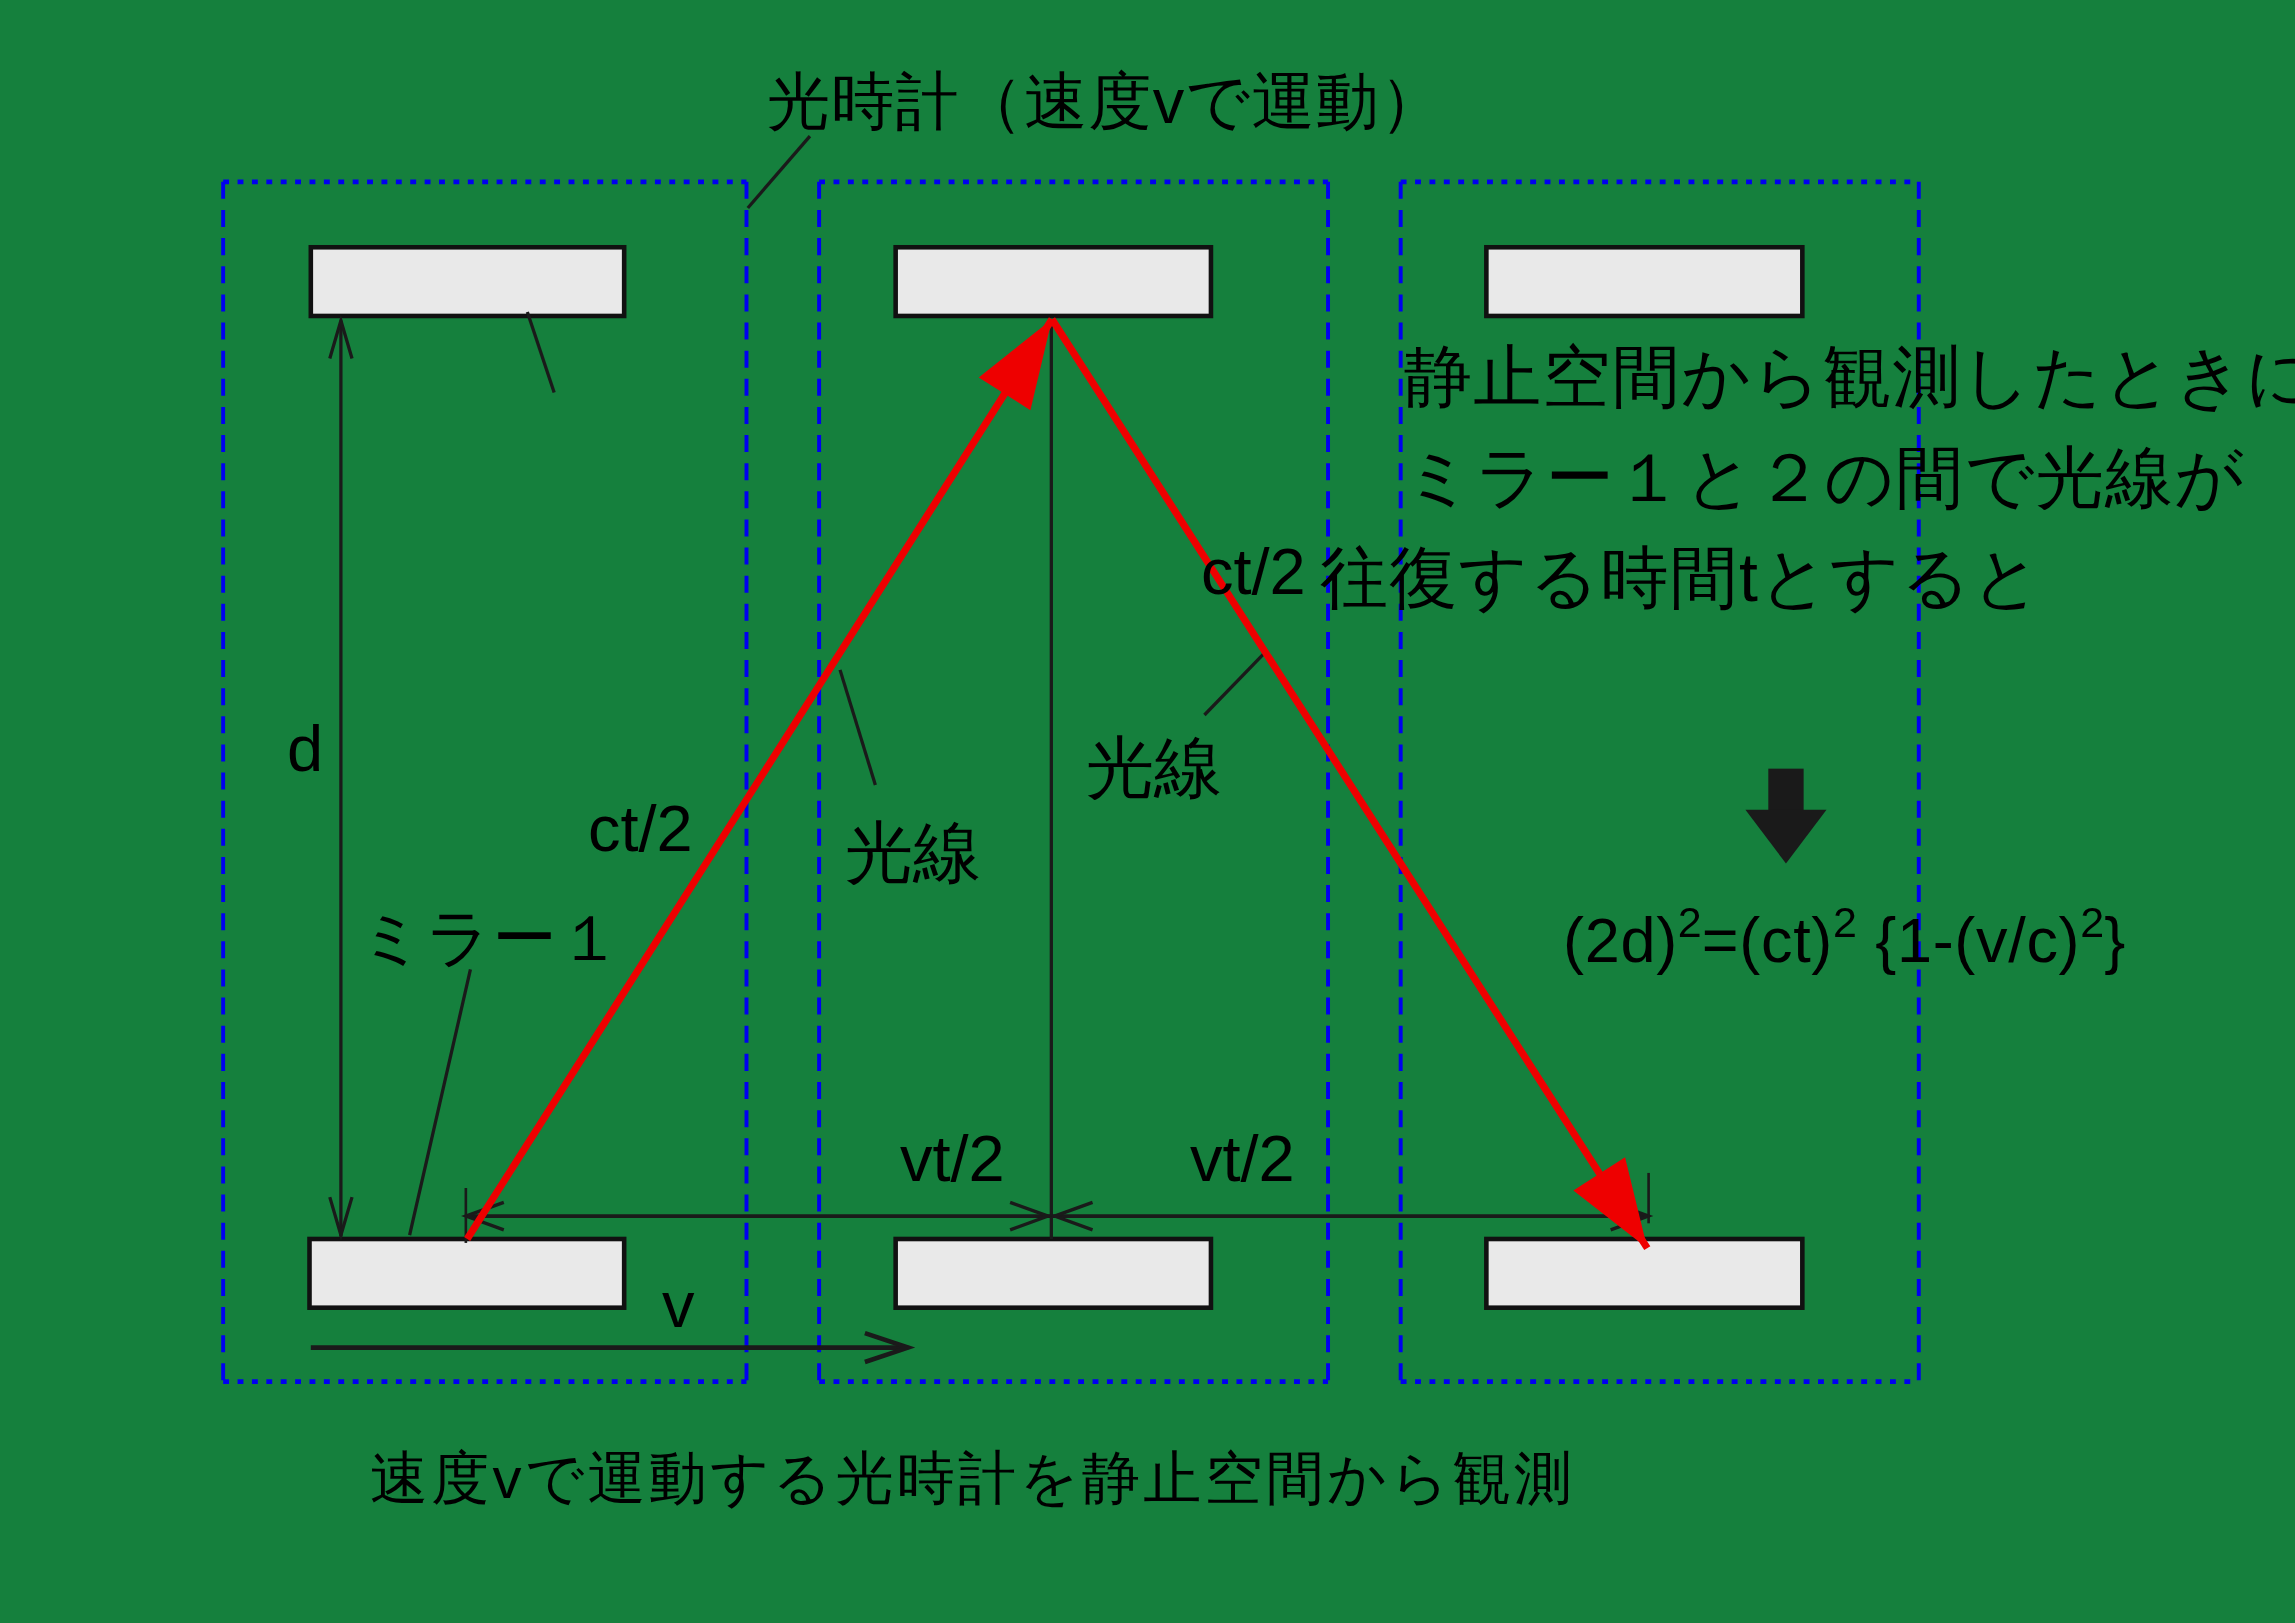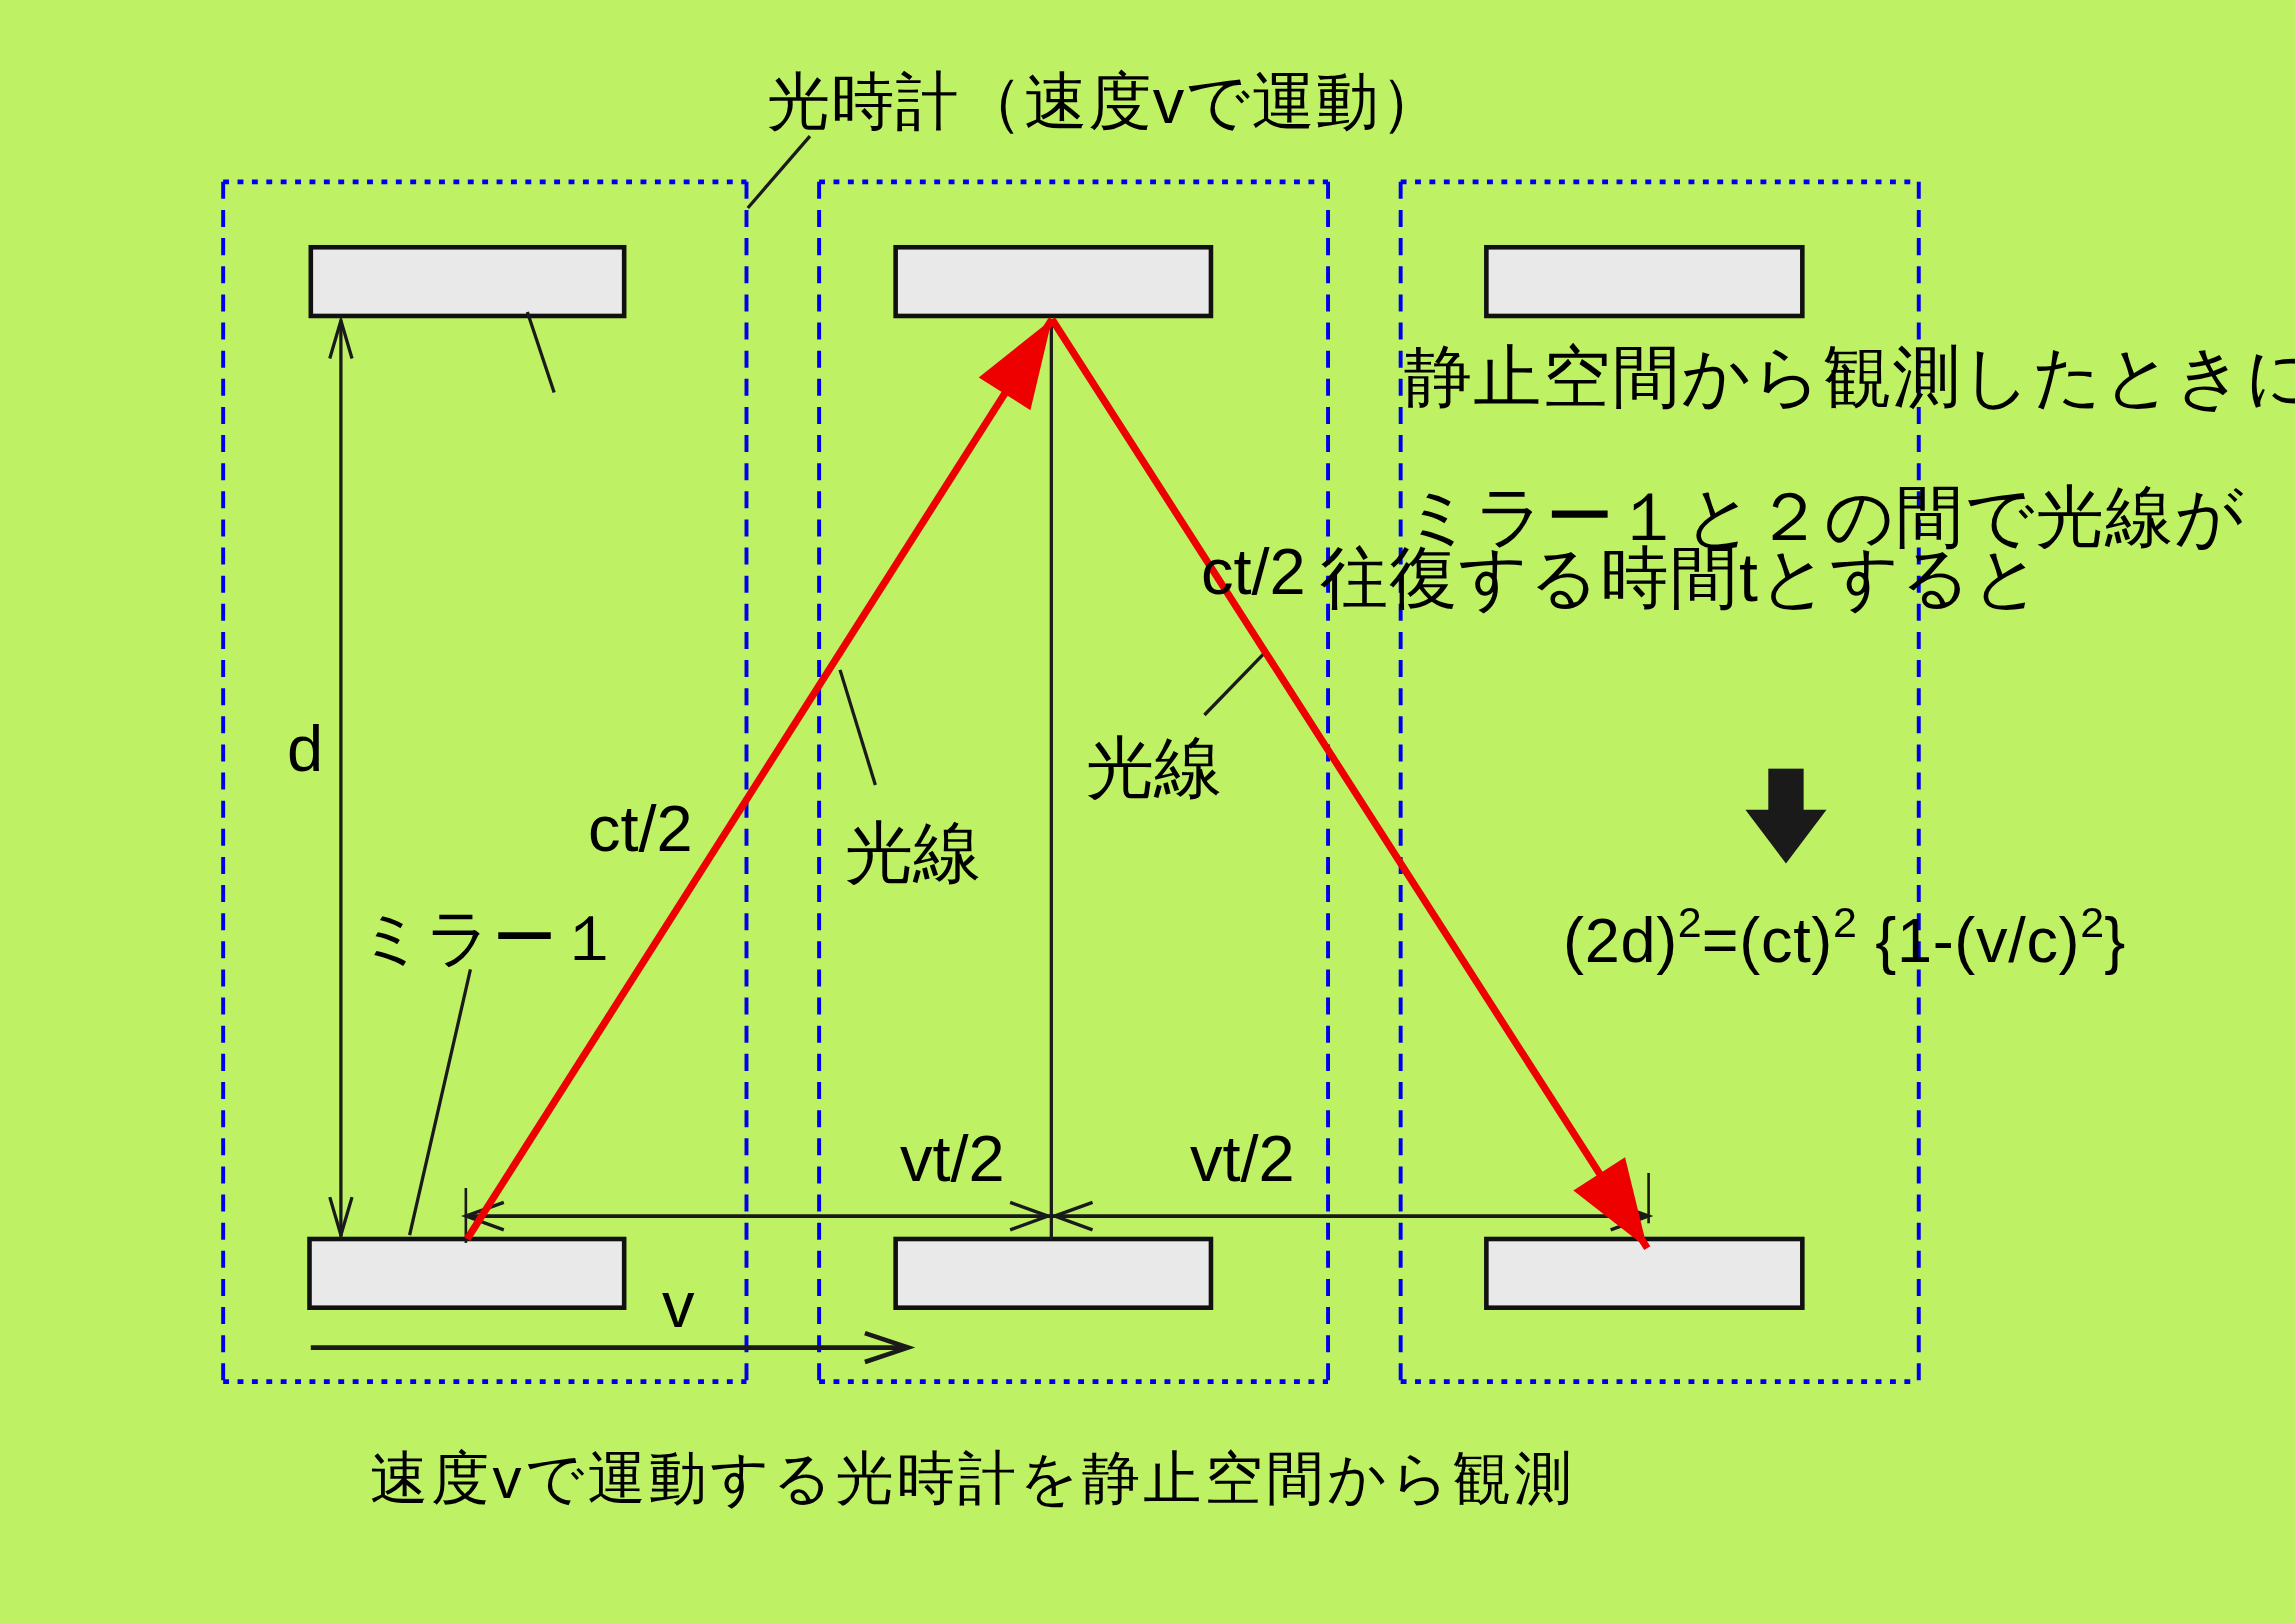--- a/index.html
+++ b/index.html
@@ -1,16 +1,16 @@
 <!DOCTYPE html>
 <html style="font-size:10.5px"><head>
 <meta charset="utf-8">
 <style>
   html,body{margin:0;padding:0;background:#ffffff;}
-  #page{position:relative;width:2295px;height:1623px;background:#bef264;overflow:hidden;
+  #page{position:relative;width:2295px;height:1623px;background:#15803d;overflow:hidden;
         font-family:"Liberation Sans","DejaVu Sans",sans-serif;color:#000;}
   #diagram-svg{position:absolute;left:0;top:0;}
   .lbl{position:absolute;white-space:nowrap;line-height:1.15;color:#000;}
   .t-title{font-size:63px;letter-spacing:1.3px;}
   .t-note{font-size:68px;letter-spacing:1.3px;}
   .t-caption{font-size:58px;letter-spacing:3.3px;}
   .t-jp{font-size:64px;letter-spacing:1.3px;}
   .t-math{font-size:65px;}
   .t-ray{font-size:68px;}
   .t-formula{font-size:63px;letter-spacing:0.7px;}
@@ -96,20 +96,20 @@
   <div class="lbl t-math" style="left:287px;top:712px;">d</div>
   <div class="lbl t-math" style="left:588px;top:792px;">ct/2</div>
   <div class="lbl t-math" style="left:1201px;top:535px;">ct/2</div>
   <div class="lbl t-ray" style="left:845px;top:813px;">光線</div>
   <div class="lbl t-ray" style="left:1086px;top:728px;">光線</div>
   <div class="lbl t-math" style="left:900px;top:1122px;">vt/2</div>
   <div class="lbl t-math" style="left:1190px;top:1122px;">vt/2</div>
   <div class="lbl t-math" style="left:662px;top:1268px;">v</div>
 
   <div class="lbl t-note" style="left:1404px;top:337px;">静止空間から観測したときに</div>
-  <div class="lbl t-note" style="left:1404px;top:438px;margin-top:39px;">ミラー１と２の間で光線が</div>
+  <div class="lbl t-note" style="left:1404px;top:438px;">ミラー１と２の間で光線が</div>
   <div class="lbl t-note" style="left:1320px;top:538px;">往復する時間tとすると</div>
 
   <div class="lbl t-formula" style="left:1563px;top:904px;"><span>(2d)</span><span class="sup">2</span><span>=(ct)</span><span class="sup">2</span><span> {1-(v/c)</span><span class="sup">2</span><span>}</span></div>
 
   <div class="lbl t-caption" style="left:370px;top:1445px;">速度vで運動する光時計を静止空間から観測</div>
 </div>
 
 
 </body></html>

